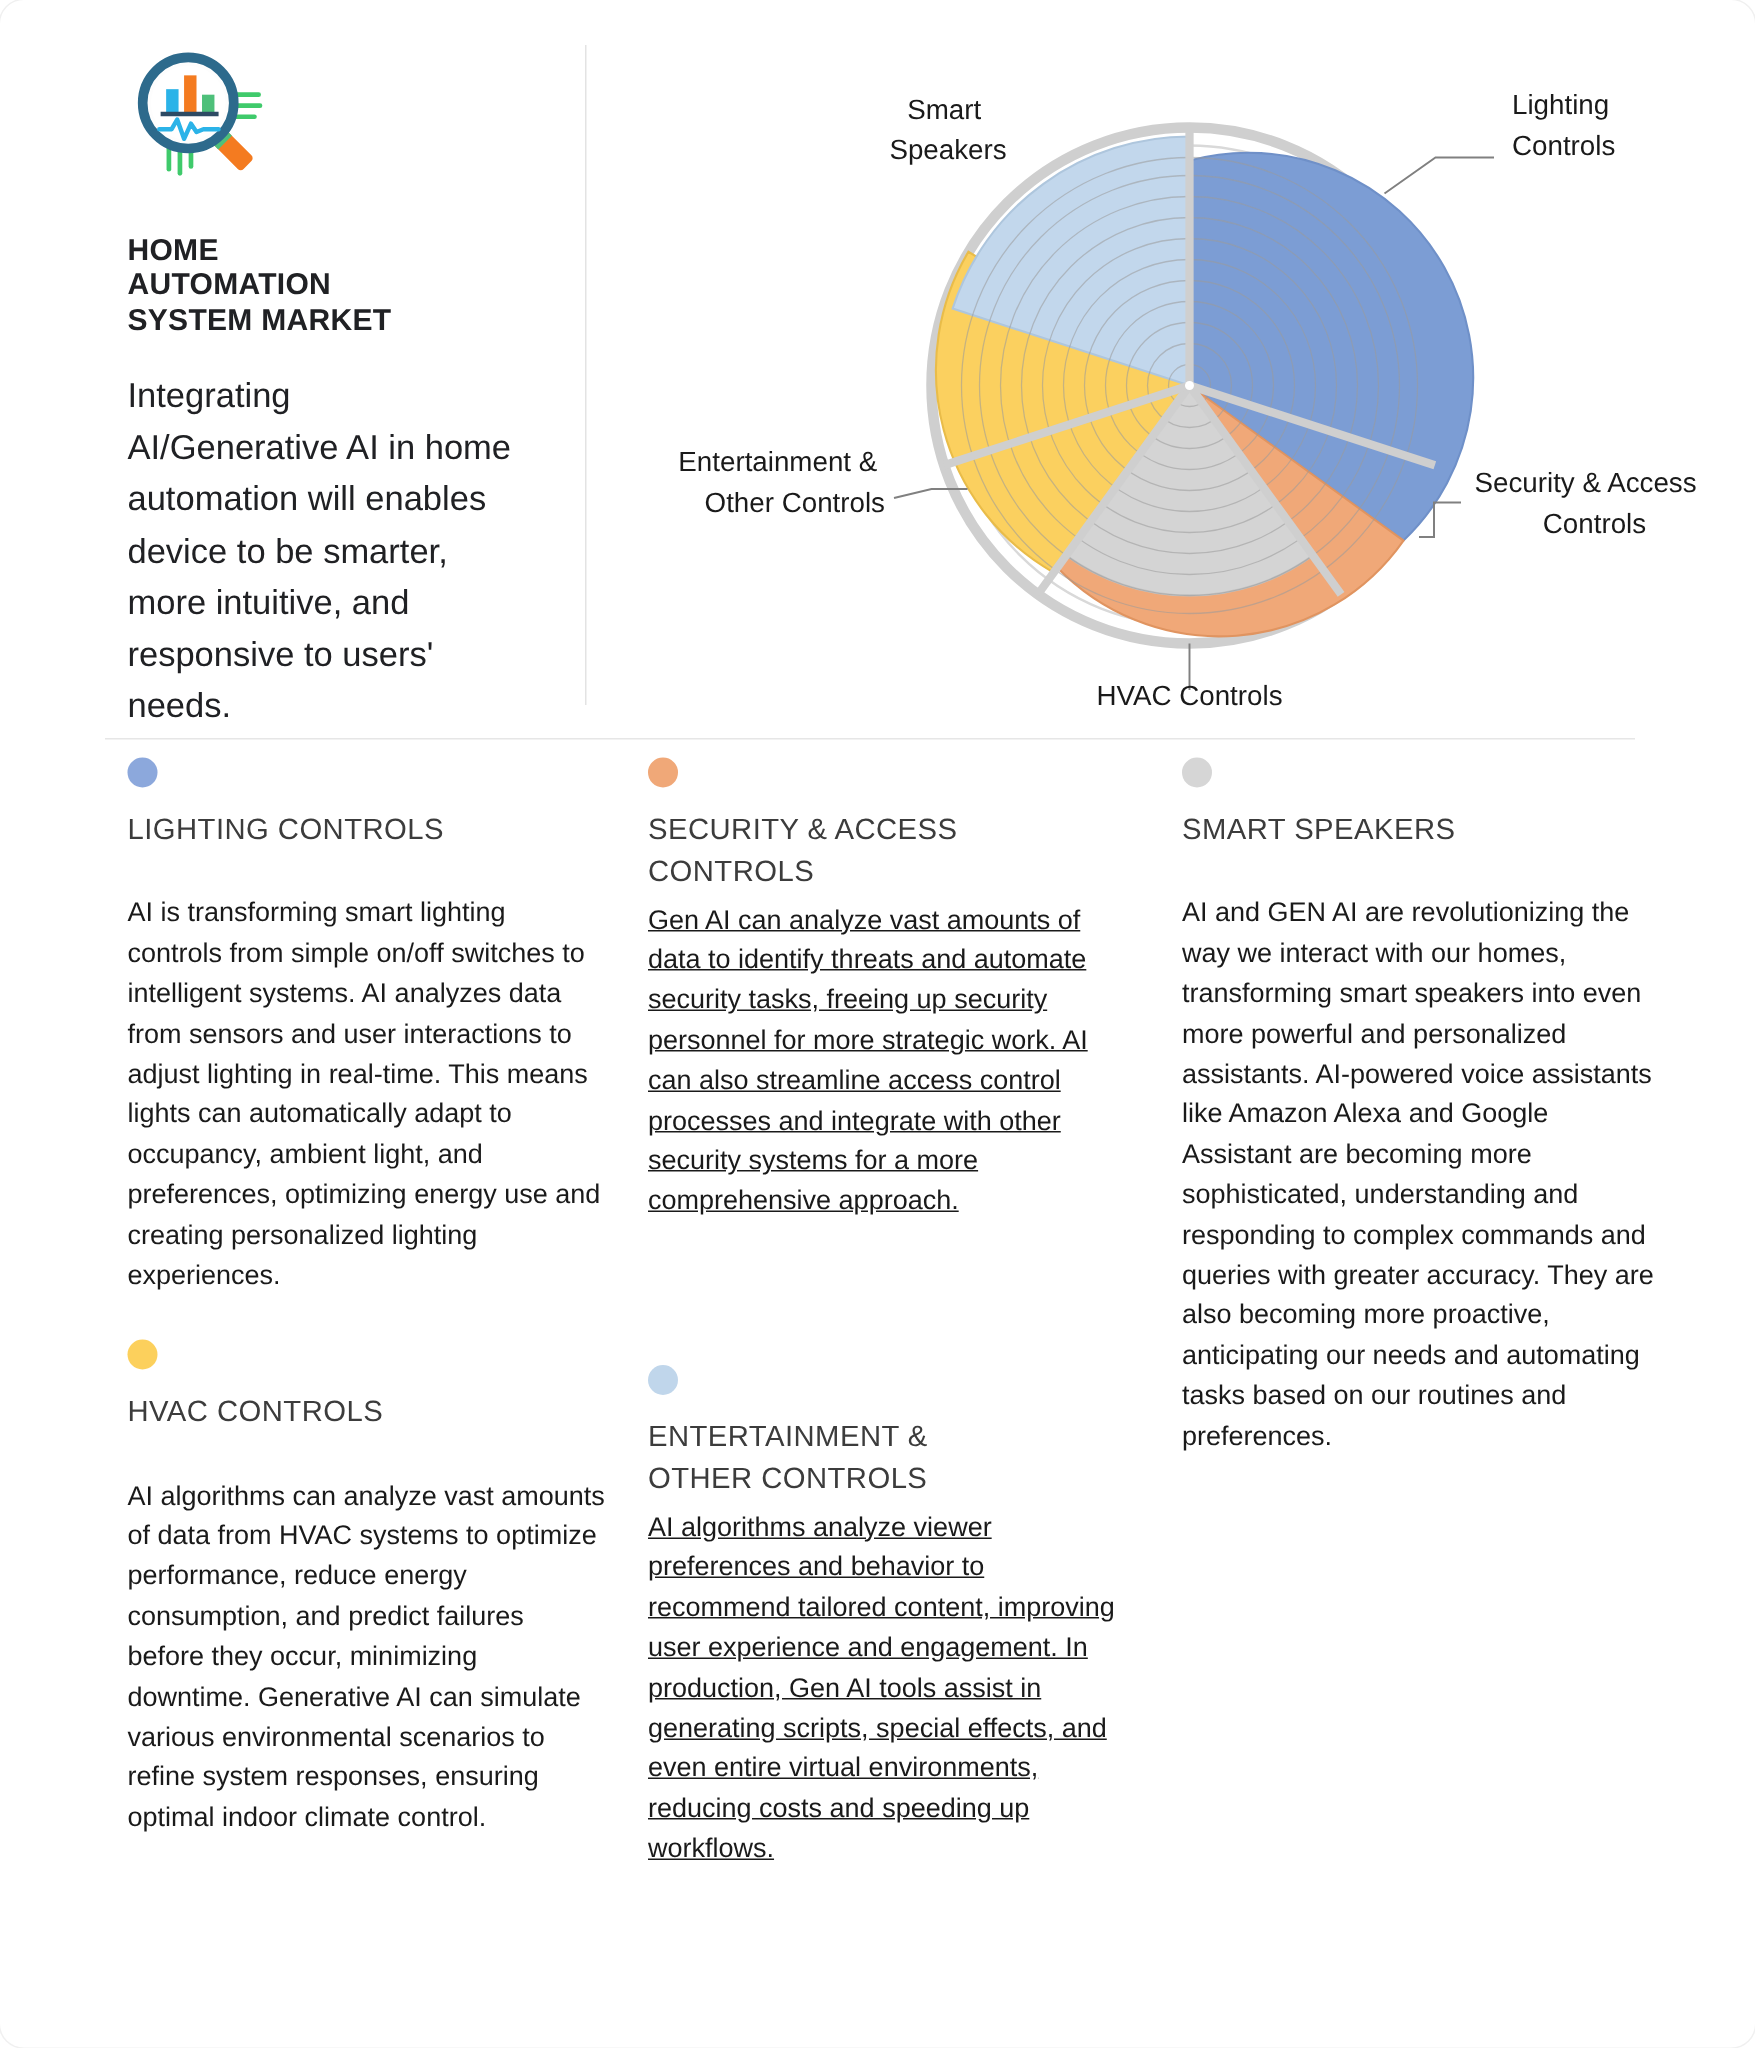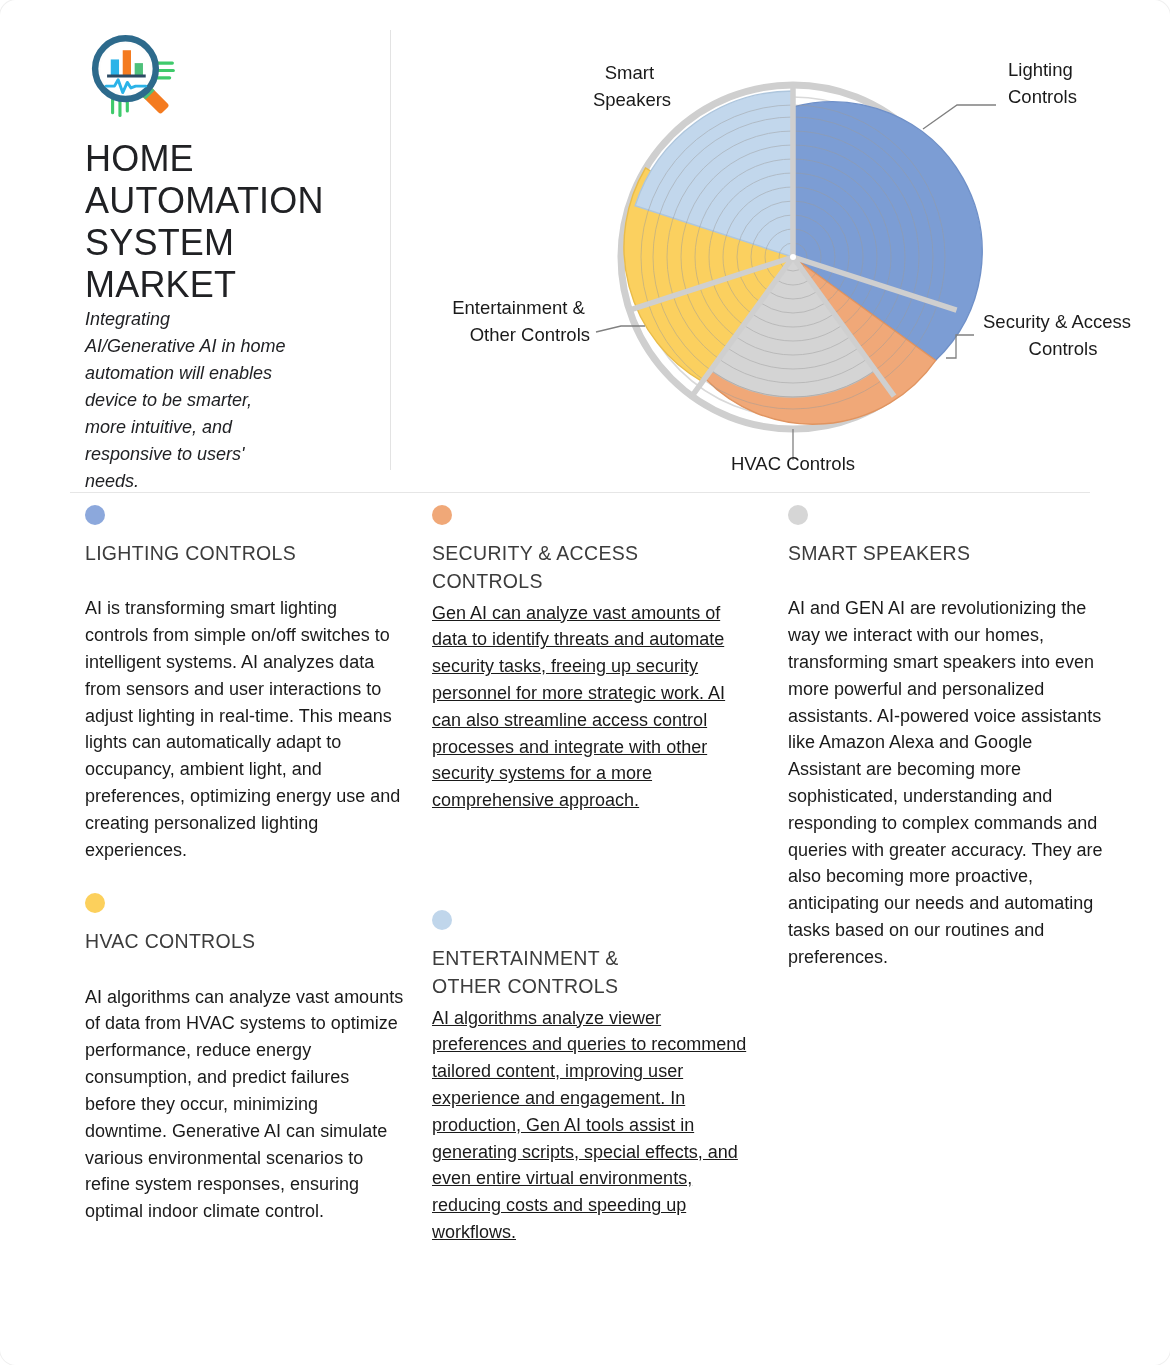--- a/index.html
+++ b/index.html
@@ -27,34 +27,34 @@
     width: 1170px; height: 492px;
     display: flex;
   }
   .brand {
     position: absolute;
     left: 85px; top: 30px;
     width: 300px;
   }
   .brand-icon { width: 92px; height: 92px; display: block; }
   .brand-title {
-    margin-top: 16px;
-    font-size: 36px;
+    margin-top: 34px;
+    font-size: 20px;
     line-height: 1.17;
     letter-spacing: .2px;
     color: #202124;
-    font-weight: 400;
+    font-weight: 700;
     white-space: pre-line;
   }
   .brand-sub {
-    font-size: 18px;
+    margin-top: 20px;
+    font-size: 23px;
     line-height: 1.5;
     color: #202124;
     white-space: pre-line;
-    font-style: italic;
   }
   .vdivider {
     position: absolute;
     left: 390px; top: 30px;
     width: 1px; height: 440px;
     background: #e3e3e3;
   }
   .hdivider {
     position: absolute;
     left: 70px; top: 492px;
@@ -267,21 +267,21 @@
       <div class="card tight">
         <span class="dot" style="background:#F0A878"></span>
         <div class="card-title">SECURITY &amp; ACCESS
 CONTROLS</div>
         <div class="card-body">Gen AI can analyze vast amounts of data to identify threats and automate security tasks, freeing up security personnel for more strategic work. AI can also streamline access control processes and integrate with other security systems for a more comprehensive approach.</div>
       </div>
       <div class="card tight" style="margin-top:96px">
         <span class="dot" style="background:#C0D6EB"></span>
         <div class="card-title">ENTERTAINMENT &amp;
 OTHER CONTROLS</div>
-        <div class="card-body">AI algorithms analyze viewer preferences and queries to recommend tailored content, improving user experience and engagement. In production, Gen AI tools assist in generating scripts, special effects, and even entire virtual environments, reducing costs and speeding up workflows.</div>
+        <div class="card-body">AI algorithms analyze viewer preferences and behavior to recommend tailored content, improving user experience and engagement. In production, Gen AI tools assist in generating scripts, special effects, and even entire virtual environments, reducing costs and speeding up workflows.</div>
       </div>
     </div>
 
     <div class="col col-3">
       <div class="card">
         <span class="dot" style="background:#D6D6D6"></span>
         <div class="card-title">SMART SPEAKERS</div>
         <div class="card-body">AI and GEN AI are revolutionizing the way we interact with our homes, transforming smart speakers into even more powerful and personalized assistants. AI-powered voice assistants like Amazon Alexa and Google Assistant are becoming more sophisticated, understanding and responding to complex commands and queries with greater accuracy. They are also becoming more proactive, anticipating our needs and automating tasks based on our routines and preferences.</div>
       </div>
     </div>

